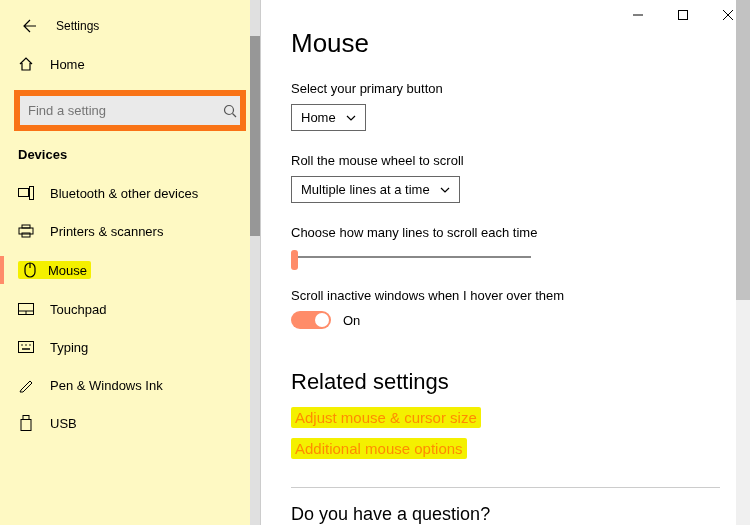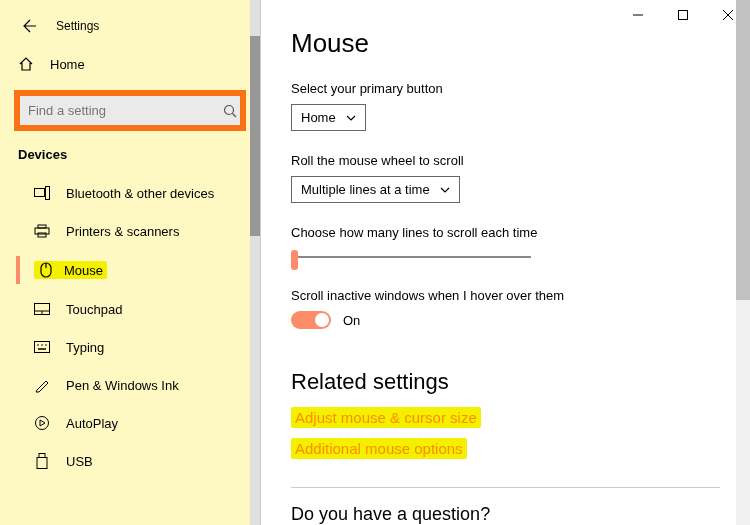--- a/index.html
+++ b/index.html
@@ -10,21 +10,21 @@
 .sidebar { width: 261px; background: #fef9c3; border-right: 1px solid #ccc; display: flex; flex-direction: column; padding-top: 10px; position: relative; }
 .sidebar-header { display: flex; align-items: center; padding: 6px 18px 10px 18px; gap: 18px; }
 .back-btn { width: 20px; height: 20px; display: flex; align-items: center; justify-content: center; cursor: pointer; }
 .app-title { font-size: 12px; font-weight: 400; }
 .home-row { display: flex; align-items: center; padding: 10px 18px; gap: 16px; cursor: pointer; }
 .search-wrap { padding: 8px 14px 12px 14px; }
 .search { width: 100%; border: 6px solid #f97316; background: #eaeaea; padding: 7px 30px 7px 8px; font-size: 13px; color: #666; position: relative; }
 .search-box { position: relative; }
 .search-box .search-icon { position: absolute; right: 8px; top: 50%; transform: translateY(-50%); }
 .section-label { font-weight: 600; font-size: 13px; padding: 4px 18px 12px 18px; }
-.nav { display: flex; flex-direction: column; padding-left: 16px; }
+.nav { display: flex; flex-direction: column; }
 .nav-item { display: flex; align-items: center; padding: 11px 18px; gap: 16px; cursor: pointer; position: relative; }
 .nav-item.active { }
 .nav-item.active::before { content: ""; position: absolute; left: 0; top: 6px; bottom: 6px; width: 4px; background: #ff8c69; }
 .nav-item .hl { background: #f4f000; padding: 1px 4px; border-radius: 2px; display: inline-flex; align-items: center; gap: 10px; }
 .nav-item .label { font-size: 13px; }
 .icon { width: 16px; height: 16px; display: inline-flex; align-items: center; justify-content: center; flex-shrink: 0; }
 .sidebar-scroll-track { position:absolute; right:0; top:0; width:10px; height:100%; background:#e0e0e0; }
 .sidebar-scroll-thumb { position:absolute; right:0; top:36px; width:10px; height:200px; background:#979797; }
 .content { flex: 1; padding: 28px 30px 0 30px; overflow: hidden; position: relative; }
 .page-heading { font-size: 26px; font-weight: 400; margin-bottom: 22px; }
@@ -160,29 +160,20 @@
       <div class="nav-item">
         <span class="icon">
             <svg width="16" height="16">
               <path d="M3 13 L12 4 L14 6 L5 15 L2 15 Z" fill="none" stroke="#000" stroke-width="1"></path>
             </svg>
           </span>
         <span class="label">Pen &amp; Windows Ink</span>
       </div>
       <div class="nav-item">
         <span class="icon">
-            <svg width="16" height="16">
-              <circle cx="8" cy="8" r="6.5" fill="none" stroke="#000" stroke-width="1"></circle>
-              <path d="M6 5 L11 8 L6 11 Z" fill="none" stroke="#000" stroke-width="1"></path>
-            </svg>
-          </span>
-        <span class="label">AutoPlay</span>
-      </div>
-      <div class="nav-item">
-        <span class="icon">
             <svg width="12" height="16">
               <rect x="3" y="0.5" width="6" height="4" fill="none" stroke="#000" stroke-width="1"></rect>
               <rect x="1" y="4.5" width="10" height="11" fill="none" stroke="#000" stroke-width="1"></rect>
             </svg>
           </span>
         <span class="label">USB</span>
       </div>
     </div>
   </div>
 

